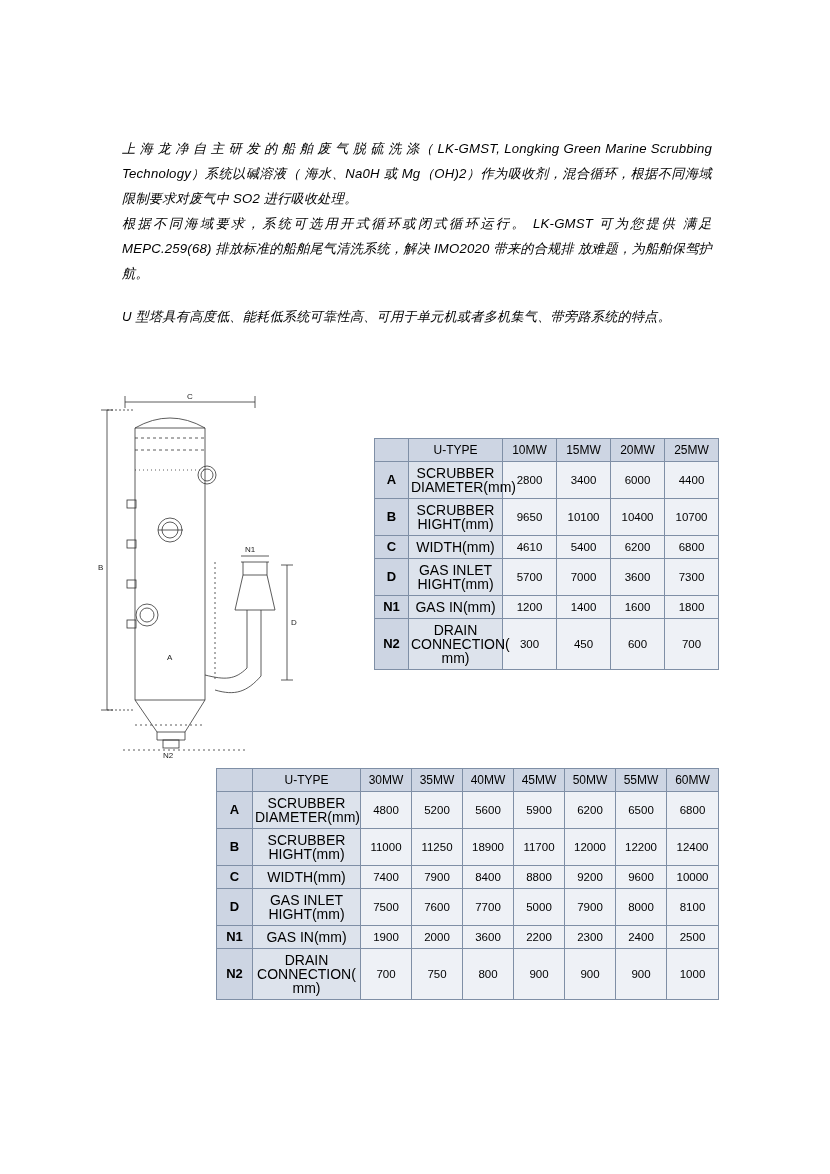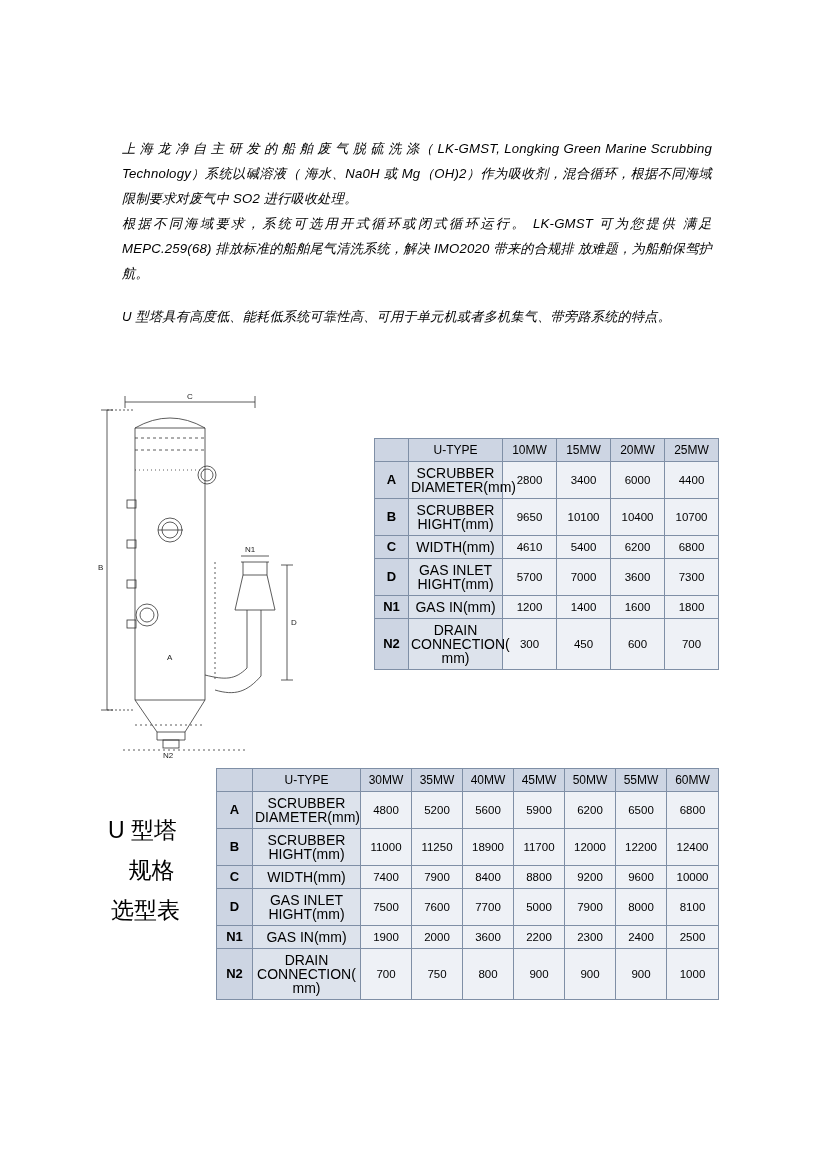--- a/index.html
+++ b/index.html
@@ -198,25 +198,20 @@
         <text x="92" y="19">C</text>
         <text x="3" y="190">B</text>
         <text x="72" y="280">A</text>
         <text x="196" y="245">D</text>
         <text x="150" y="172">N1</text>
         <text x="68" y="378">N2</text>
       </g>
     </svg>
   </div>
 
-  <div class="side-label">
-    <div class="l1">U 型塔</div>
-    <div class="l2">规格</div>
-    <div class="l3">选型表</div>
-  </div>
 
   <table class="spec" id="table1">
     <colgroup>
       <col style="width:34px">
       <col style="width:94px">
       <col style="width:54px">
       <col style="width:54px">
       <col style="width:54px">
       <col style="width:54px">
     </colgroup>

